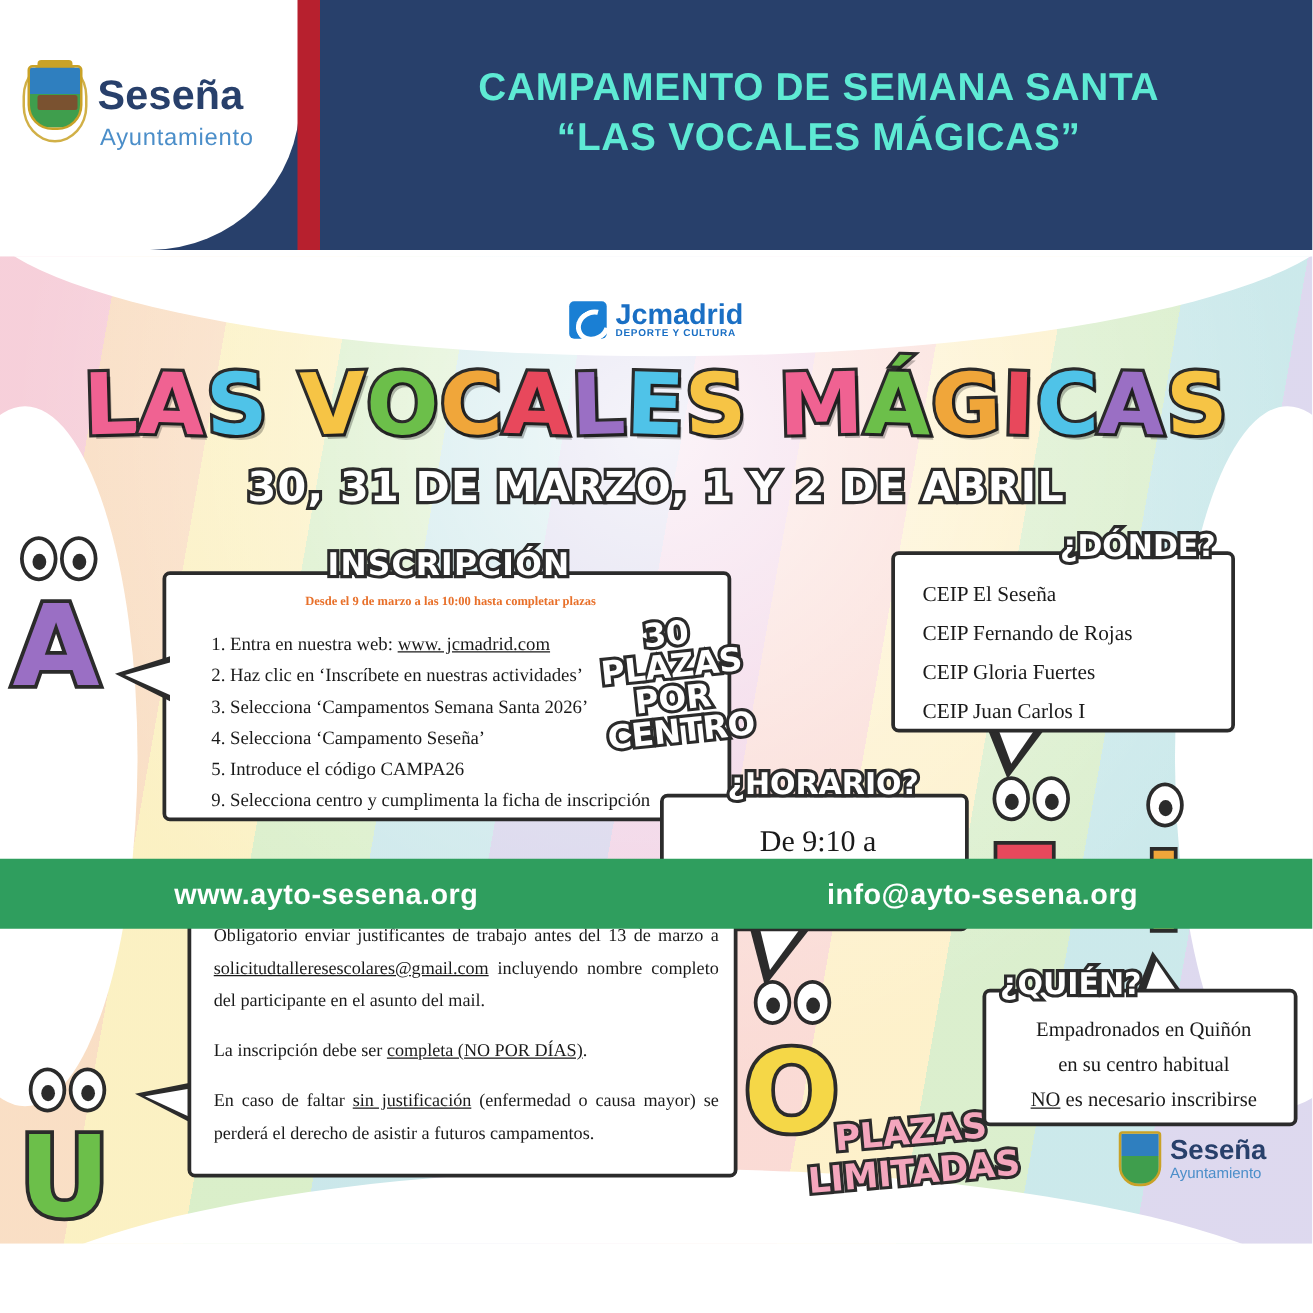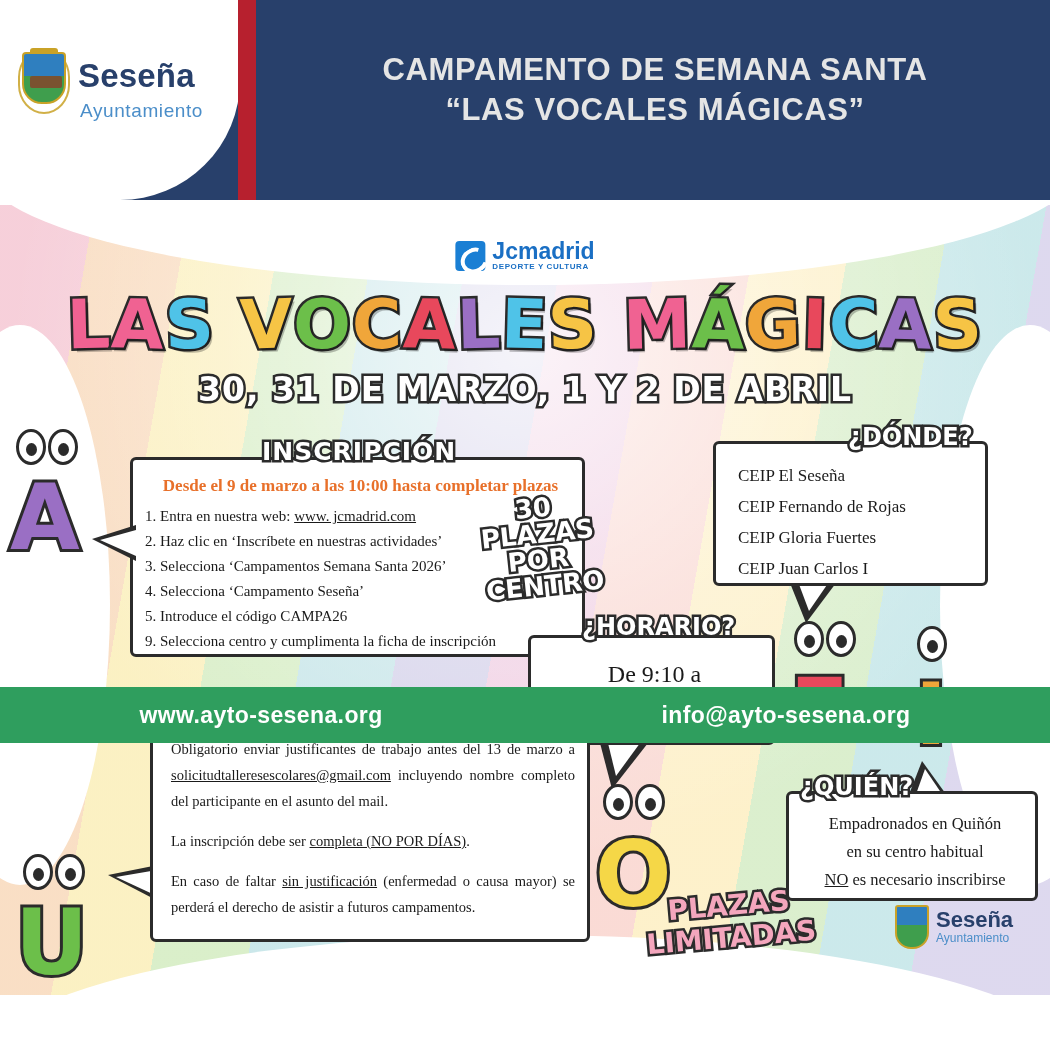--- a/index.html
+++ b/index.html
@@ -70,21 +70,21 @@
     letter-spacing: .2px;
   }
   .brand-sub {
     position: absolute; top: 100px; left: 80px;
     font-size: 19px; color: #4b8ec9; letter-spacing: .6px;
   }
   .header-title {
     position: absolute; top: 50px; left: 270px;
     width: 770px;
     text-align: center;
-    color: #e5e5e5;
+    color: #5eead4;
     font-size: 31px;
     font-weight: bold;
     letter-spacing: .6px;
     line-height: 40px;
   }
 
   
   .body {
     position: absolute; top: 205px; left: 0;
     width: 1050px; height: 790px;
@@ -228,25 +228,25 @@
   }
   #insc-tail-in {
     top: 325px; left: 100px;
     border-top: 10px solid transparent;
     border-bottom: 16px solid transparent;
     border-right: 36px solid #ffffff;
   }
   .insc-lead {
     position: absolute; top: 16px; left: 0; width: 455px;
     text-align: center;
-    color: #e8702a; font-weight: bold; font-size: 17px;
+    color: #e8702a; font-weight: bold; font-size: 10px;
     font-family: "Liberation Serif", serif;
   }
   .insc-steps {
-    position: absolute; top: 44px; left: 12px;
+    position: absolute; top: 44px; left: 36px;
     font-family: "Liberation Serif", serif;
     font-size: 15px; color: #1a1a1a; line-height: 25px;
   }
 
   
   .plazas-centro {
     position: absolute; top: 290px; left: 482px;
     width: 110px;
     text-align: center;
     font-family: "DejaVu Sans", sans-serif;

